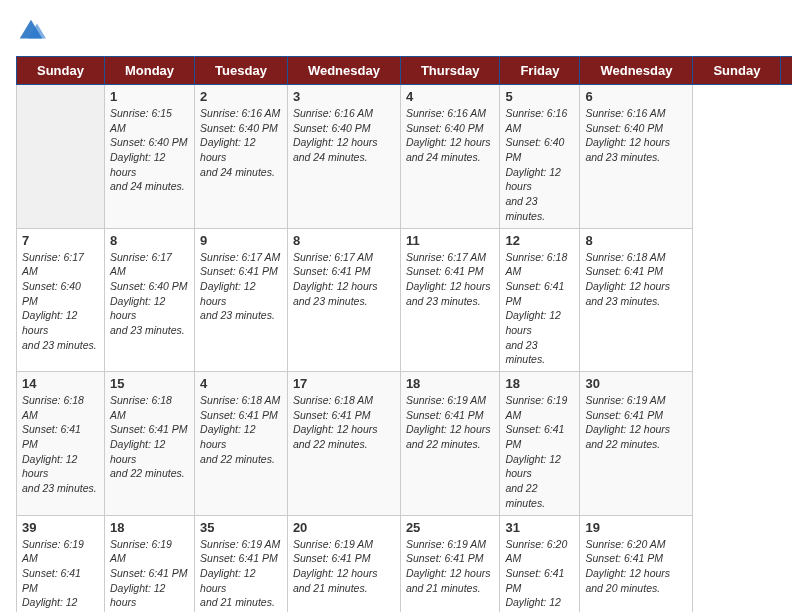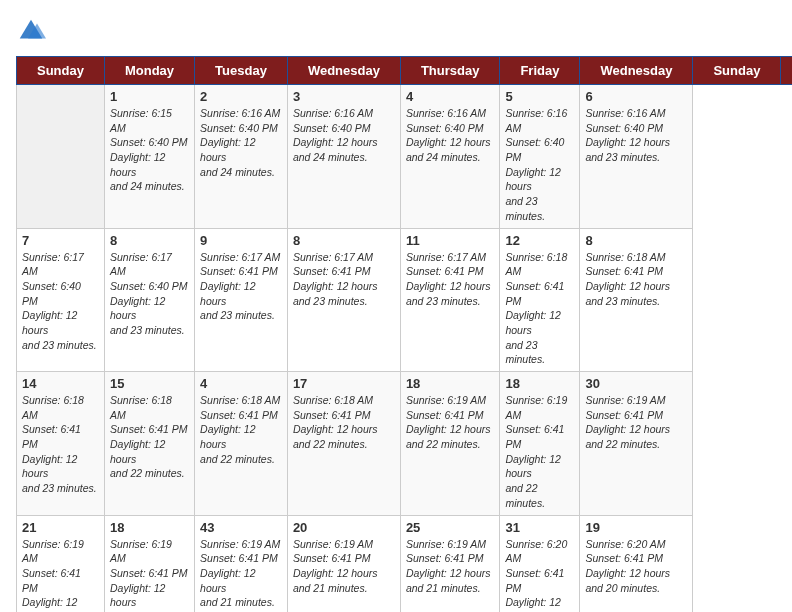--- a/index.html
+++ b/index.html
@@ -217,29 +217,29 @@
           <span class="day-number">18</span>
           <div class="day-info">Sunrise: 6:19 AM<br>Sunset: 6:41 PM<br>Daylight: 12 hours<br>and 22 minutes.</div>
         </td>
         <td>
           <span class="day-number">30</span>
           <div class="day-info">Sunrise: 6:19 AM<br>Sunset: 6:41 PM<br>Daylight: 12 hours<br>and 22 minutes.</div>
         </td>
       </tr>
       <tr>
         <td>
-          <span class="day-number">21</span>
+          <span class="day-number">39</span>
           <div class="day-info">Sunrise: 6:19 AM<br>Sunset: 6:41 PM<br>Daylight: 12 hours<br>and 21 minutes.</div>
         </td>
         <td>
           <span class="day-number">18</span>
           <div class="day-info">Sunrise: 6:19 AM<br>Sunset: 6:41 PM<br>Daylight: 12 hours<br>and 21 minutes.</div>
         </td>
         <td>
-          <span class="day-number">43</span>
+          <span class="day-number">35</span>
           <div class="day-info">Sunrise: 6:19 AM<br>Sunset: 6:41 PM<br>Daylight: 12 hours<br>and 21 minutes.</div>
         </td>
         <td>
           <span class="day-number">20</span>
           <div class="day-info">Sunrise: 6:19 AM<br>Sunset: 6:41 PM<br>Daylight: 12 hours<br>and 21 minutes.</div>
         </td>
         <td>
           <span class="day-number">25</span>
           <div class="day-info">Sunrise: 6:19 AM<br>Sunset: 6:41 PM<br>Daylight: 12 hours<br>and 21 minutes.</div>
         </td>

